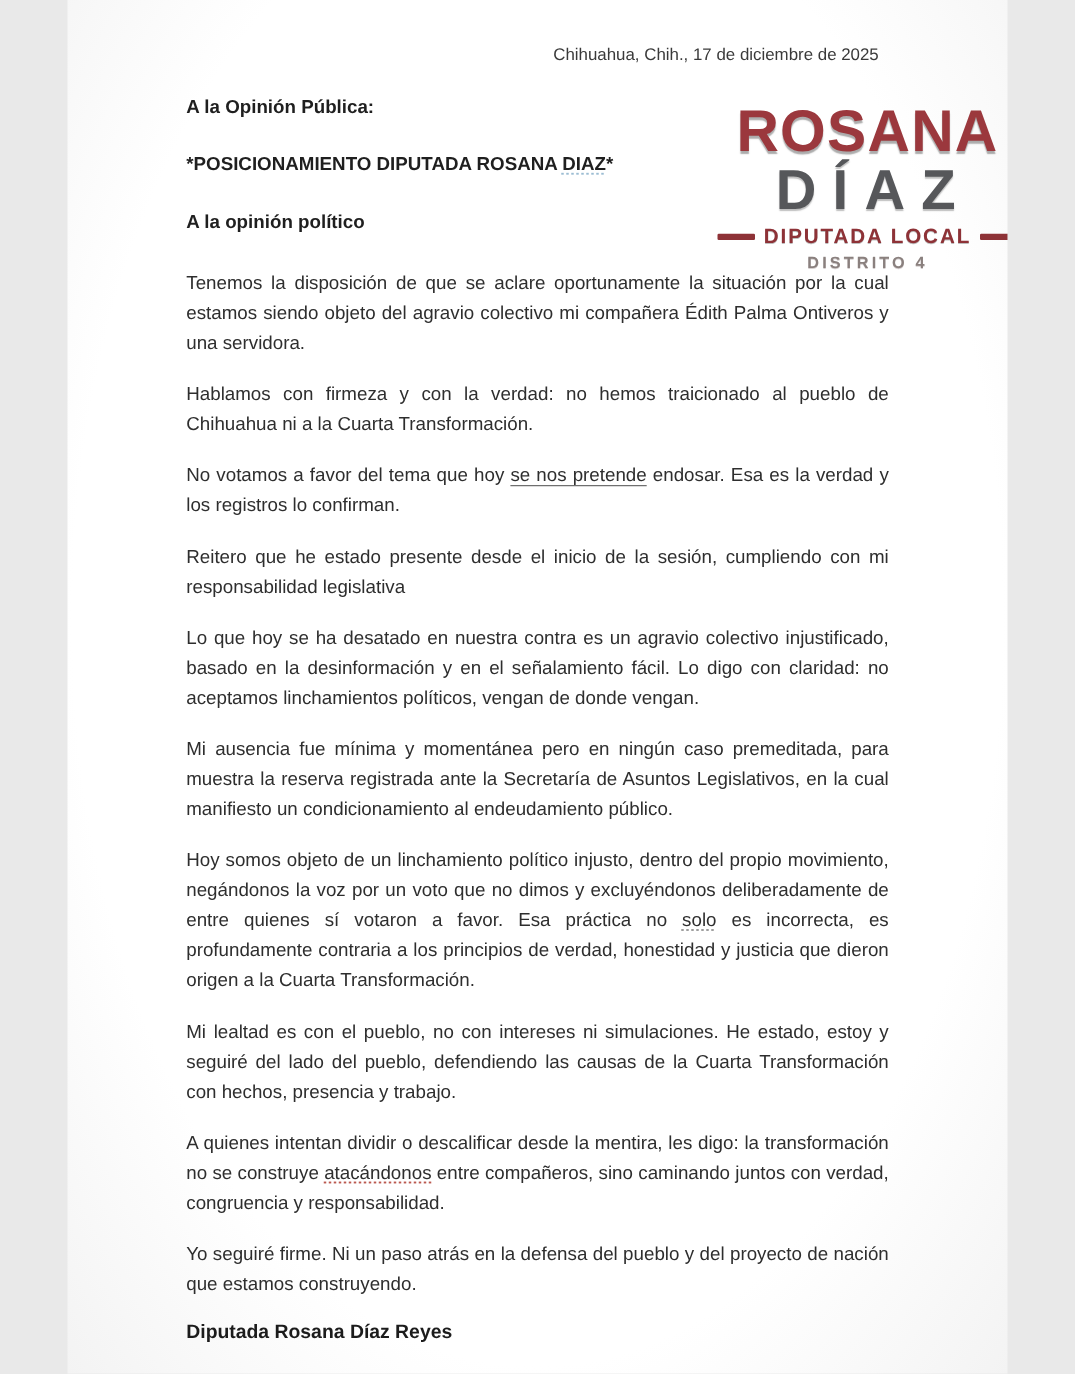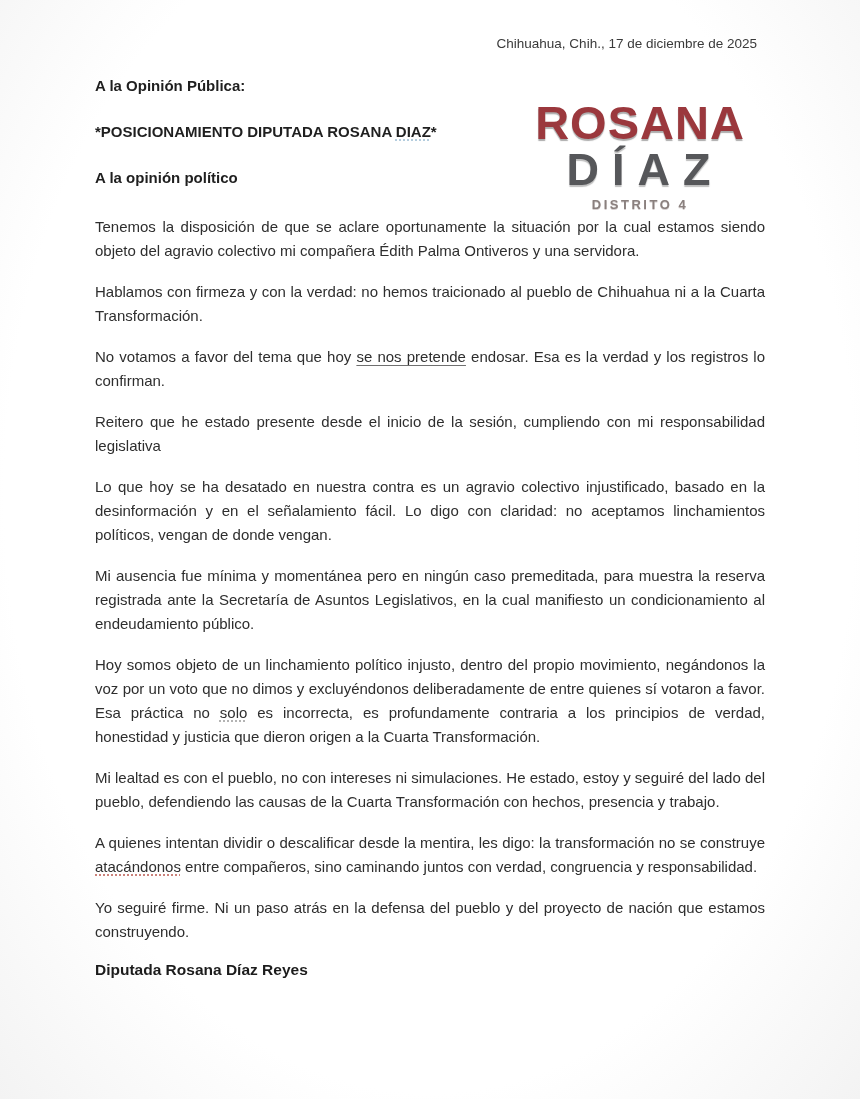--- a/index.html
+++ b/index.html
@@ -3,21 +3,21 @@
 <meta charset="utf-8">
 <style>
   html, body {
     margin: 0;
     padding: 0;
     background: #e9e9e9;
     font-family: "Liberation Sans", "DejaVu Sans", sans-serif;
   }
   .page {
     position: relative;
-    width: 860px;
+    width: 752px;
     height: 1099px;
     margin: 0 auto;
     background: radial-gradient(ellipse at 50% 45%, #ffffff 70%, #f3f3f3 100%);
     color: #2b2b2b;
     overflow: hidden;
     box-sizing: border-box;
     padding: 30px 95px 0 95px;
   }
   .date-line {
     text-align: right;
@@ -59,21 +59,20 @@
   .u-blue  { text-decoration: underline dotted; text-decoration-color: #9cbdd3; text-underline-offset: 3px; }
 
   
   .logo {
     position: absolute;
     top: 82px;
     left: 512px;
     width: 256px;
     text-align: center;
     user-select: none;
-    margin-top: 18px;
   }
   .logo-rosana {
     font-size: 47px;
     font-weight: 800;
     letter-spacing: 1px;
     color: #9b383d;
     line-height: 46px;
     text-shadow: 0 2px 1px rgba(70,70,70,0.45);
     font-family: "Liberation Sans", "DejaVu Sans", sans-serif;
   }
@@ -119,20 +118,25 @@
 </head>
 <body>
 
 <div class="page">
 
   <div class="date-line">Chihuahua, Chih., 17 de diciembre de 2025</div>
 
   <div class="logo">
     <div class="logo-rosana">ROSANA</div>
     <div class="logo-diaz">DÍAZ</div>
+    <div class="logo-banner">
+      <span class="dash"></span>
+      <span class="logo-role">DIPUTADA LOCAL</span>
+      <span class="dash"></span>
+    </div>
     <div class="logo-district">DISTRITO 4</div>
   </div>
 
   <div class="headings">
     <div class="h-line">A la Opinión Pública:</div>
     <div class="h-line"><span>*POSICIONAMIENTO DIPUTADA ROSANA </span><span class="u-blue">DIAZ</span><span>*</span></div>
     <div class="h-line">A la opinión político</div>
   </div>
 
   <div class="body-text">

